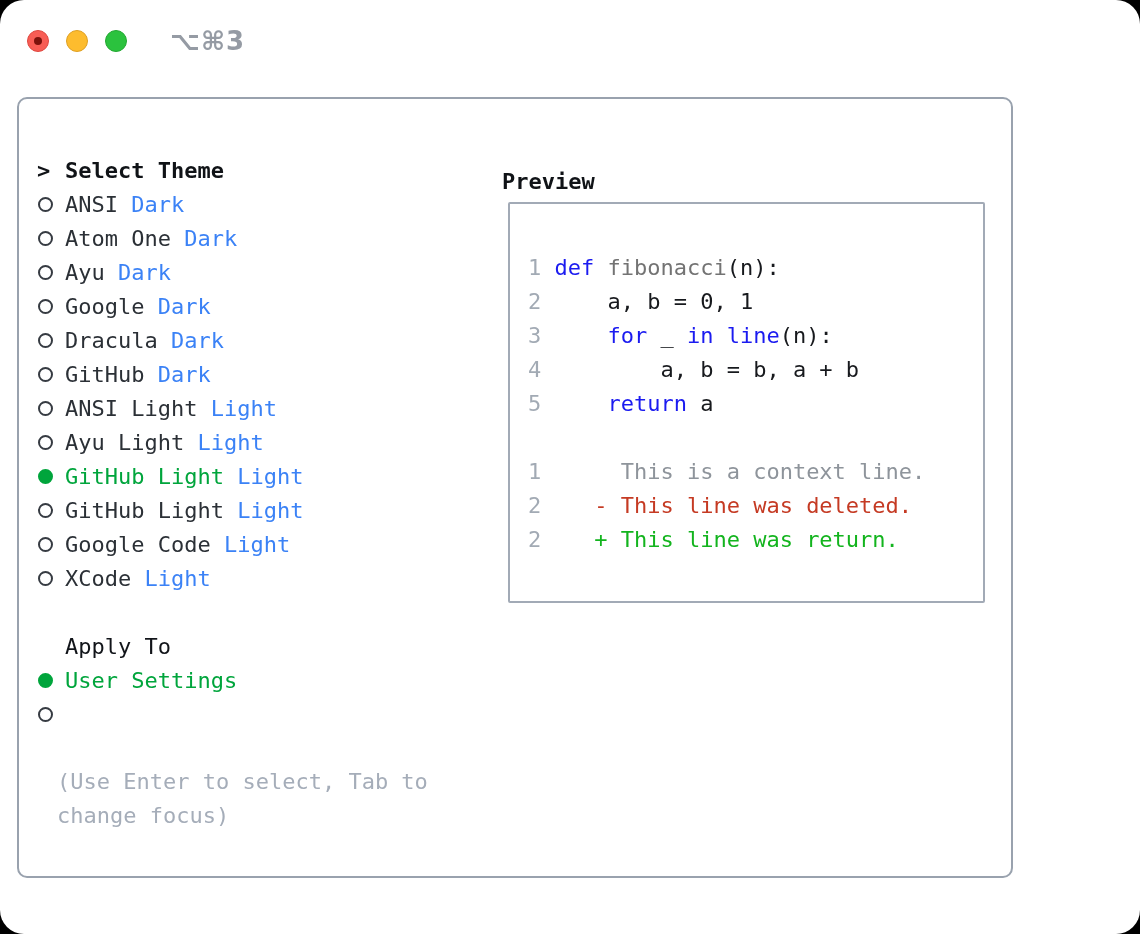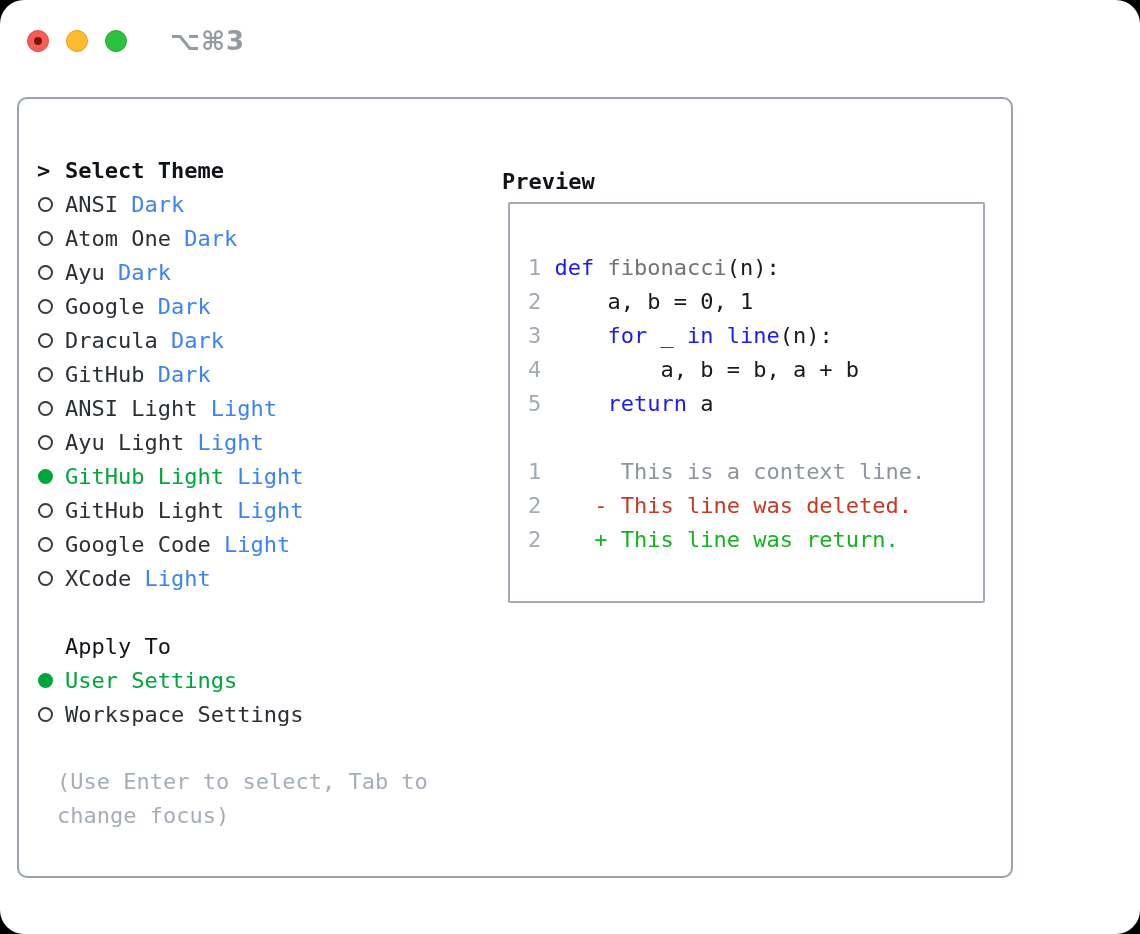--- a/index.html
+++ b/index.html
@@ -82,21 +82,21 @@
 
       <div class="spacer"></div>
 
       <div class="row">
         <span class="marker-col"></span>
         <span class="subhdr">Apply To</span>
       </div>
 
       <div id="apply-list">
           <div class="row"><span class="marker-col"><span class="ring sel"></span></span><span class="opt-name sel">User Settings</span></div>
-          <div class="row"><span class="marker-col"><span class="ring"></span></span><span class="opt-name">Workspace Settings</span></div>
+          <div class="row"><span class="marker-col"><span class="ring"></span></span></div>
         </div>
 
       <div class="spacer"></div>
 
       <div class="hint">(Use Enter to select, Tab to change focus)</div>
     </div>
 
     <div class="preview-title">Preview</div>
 
     <div class="preview-box">

